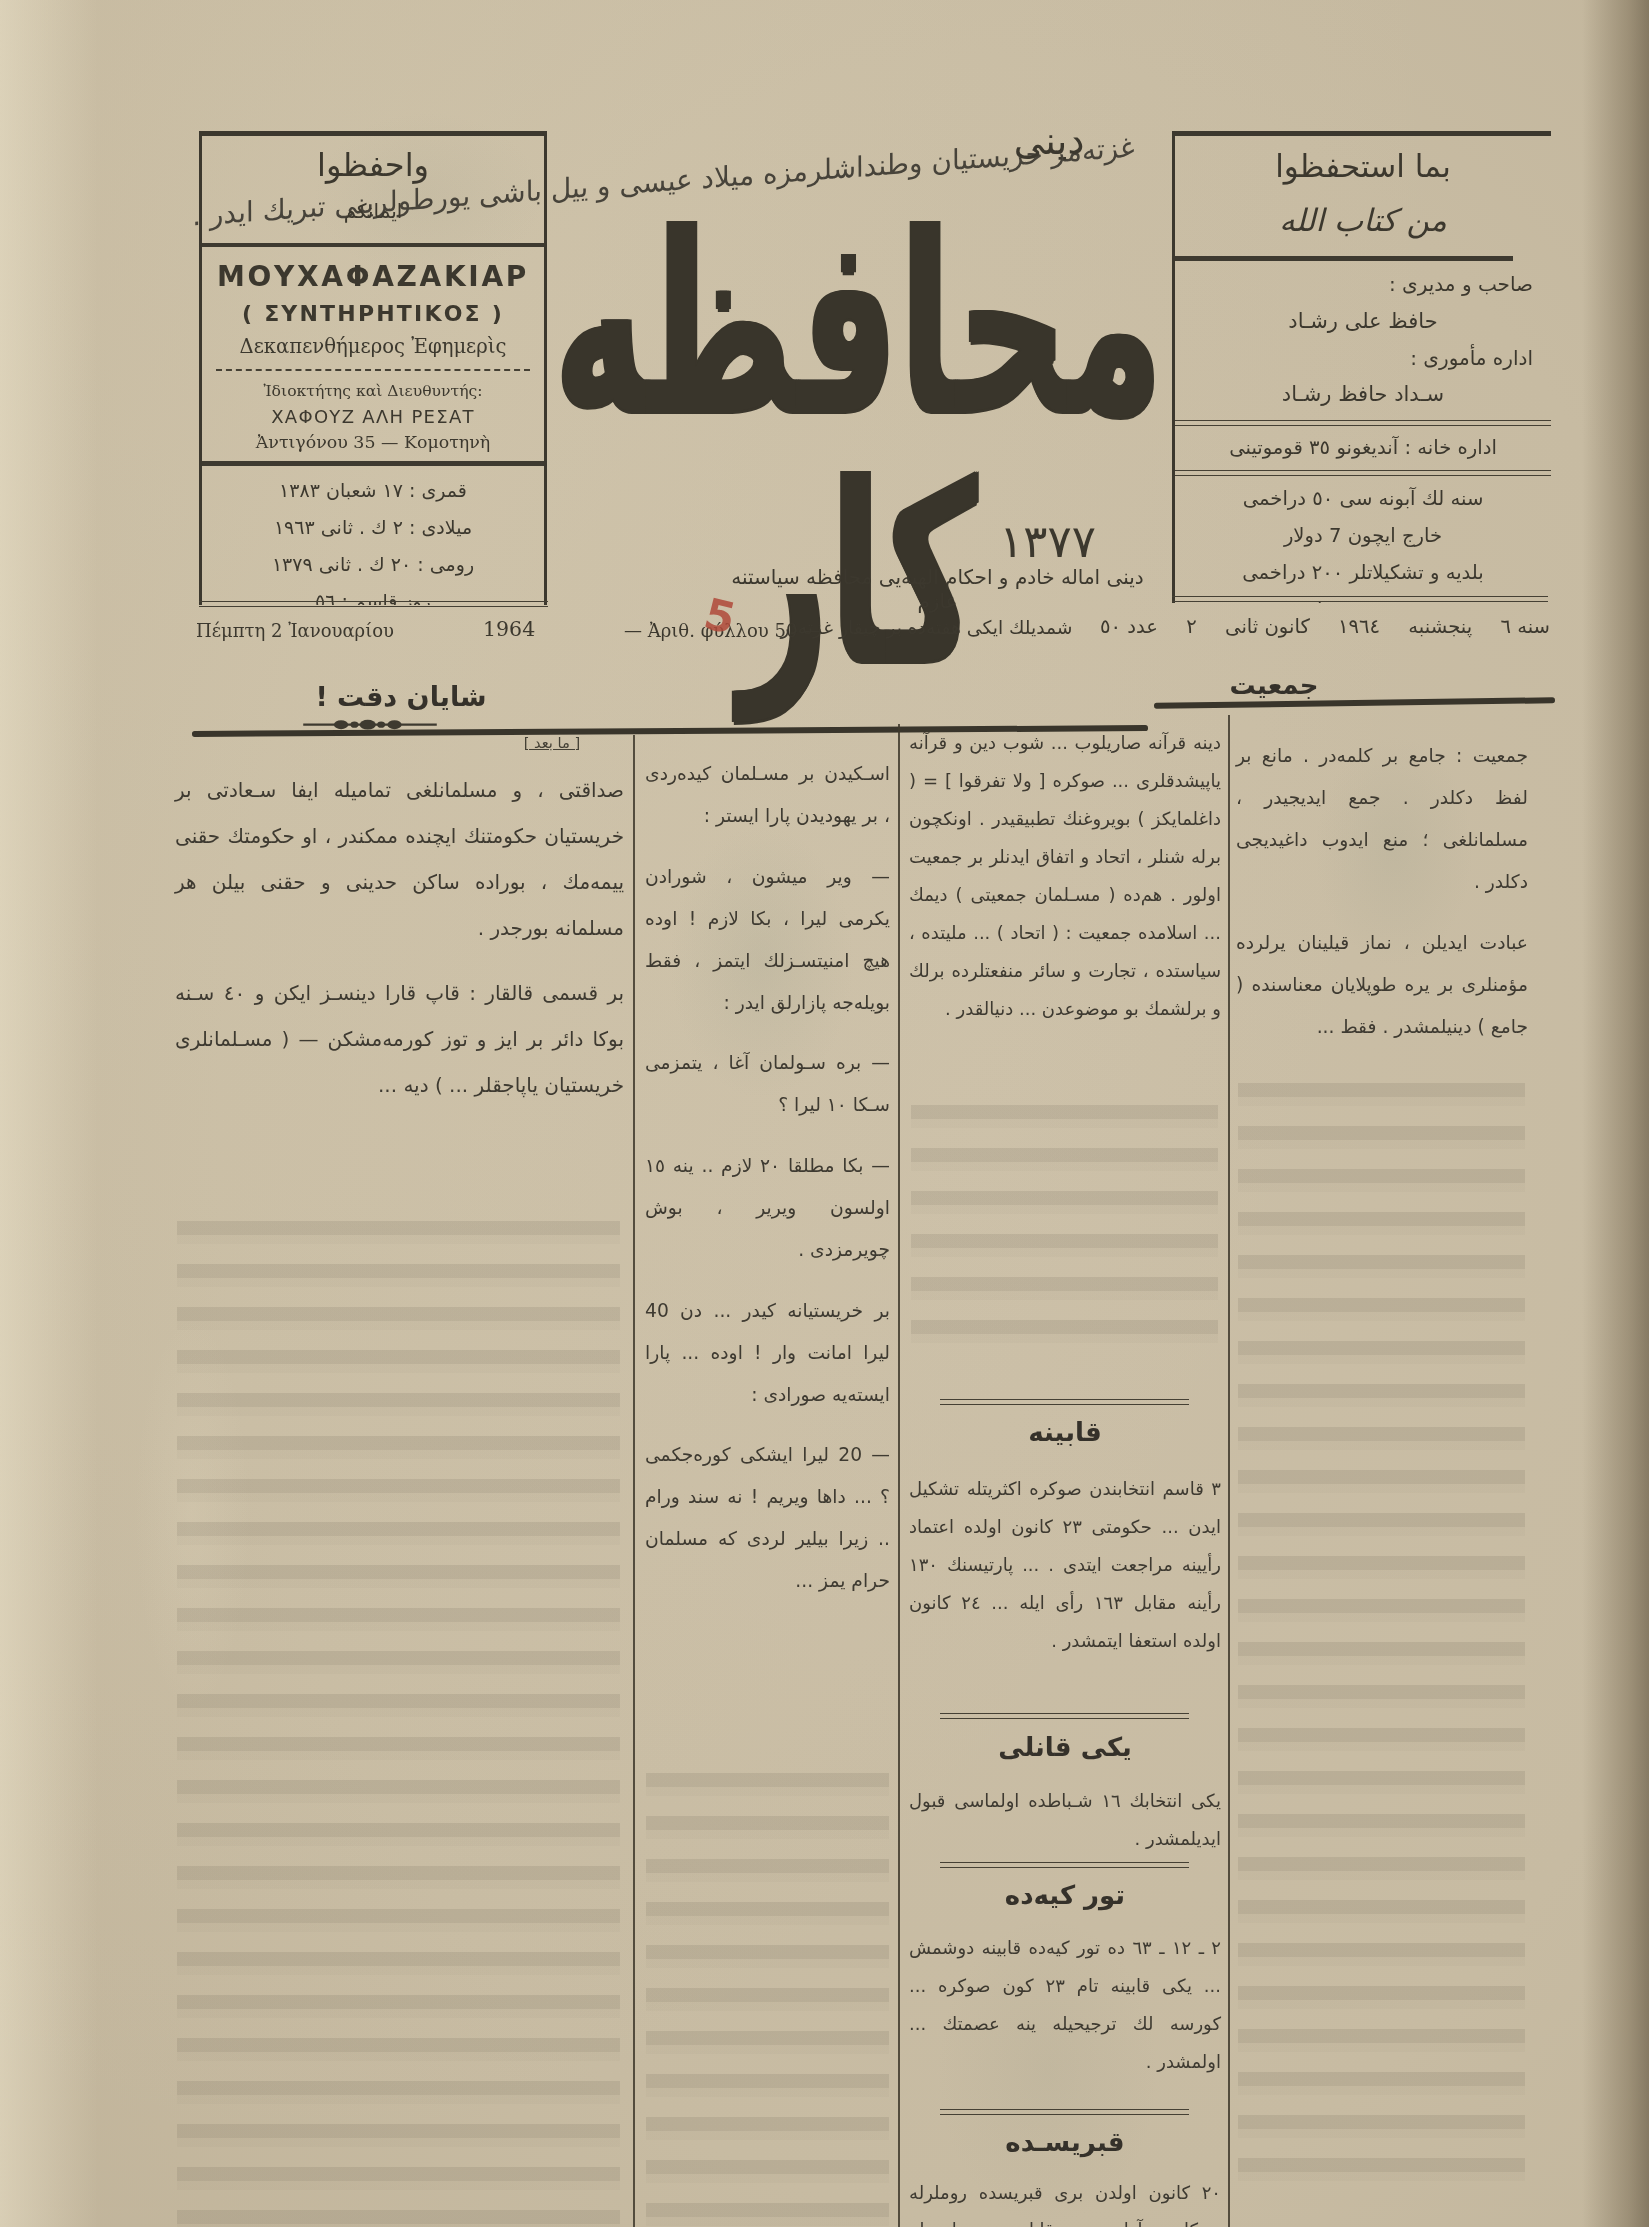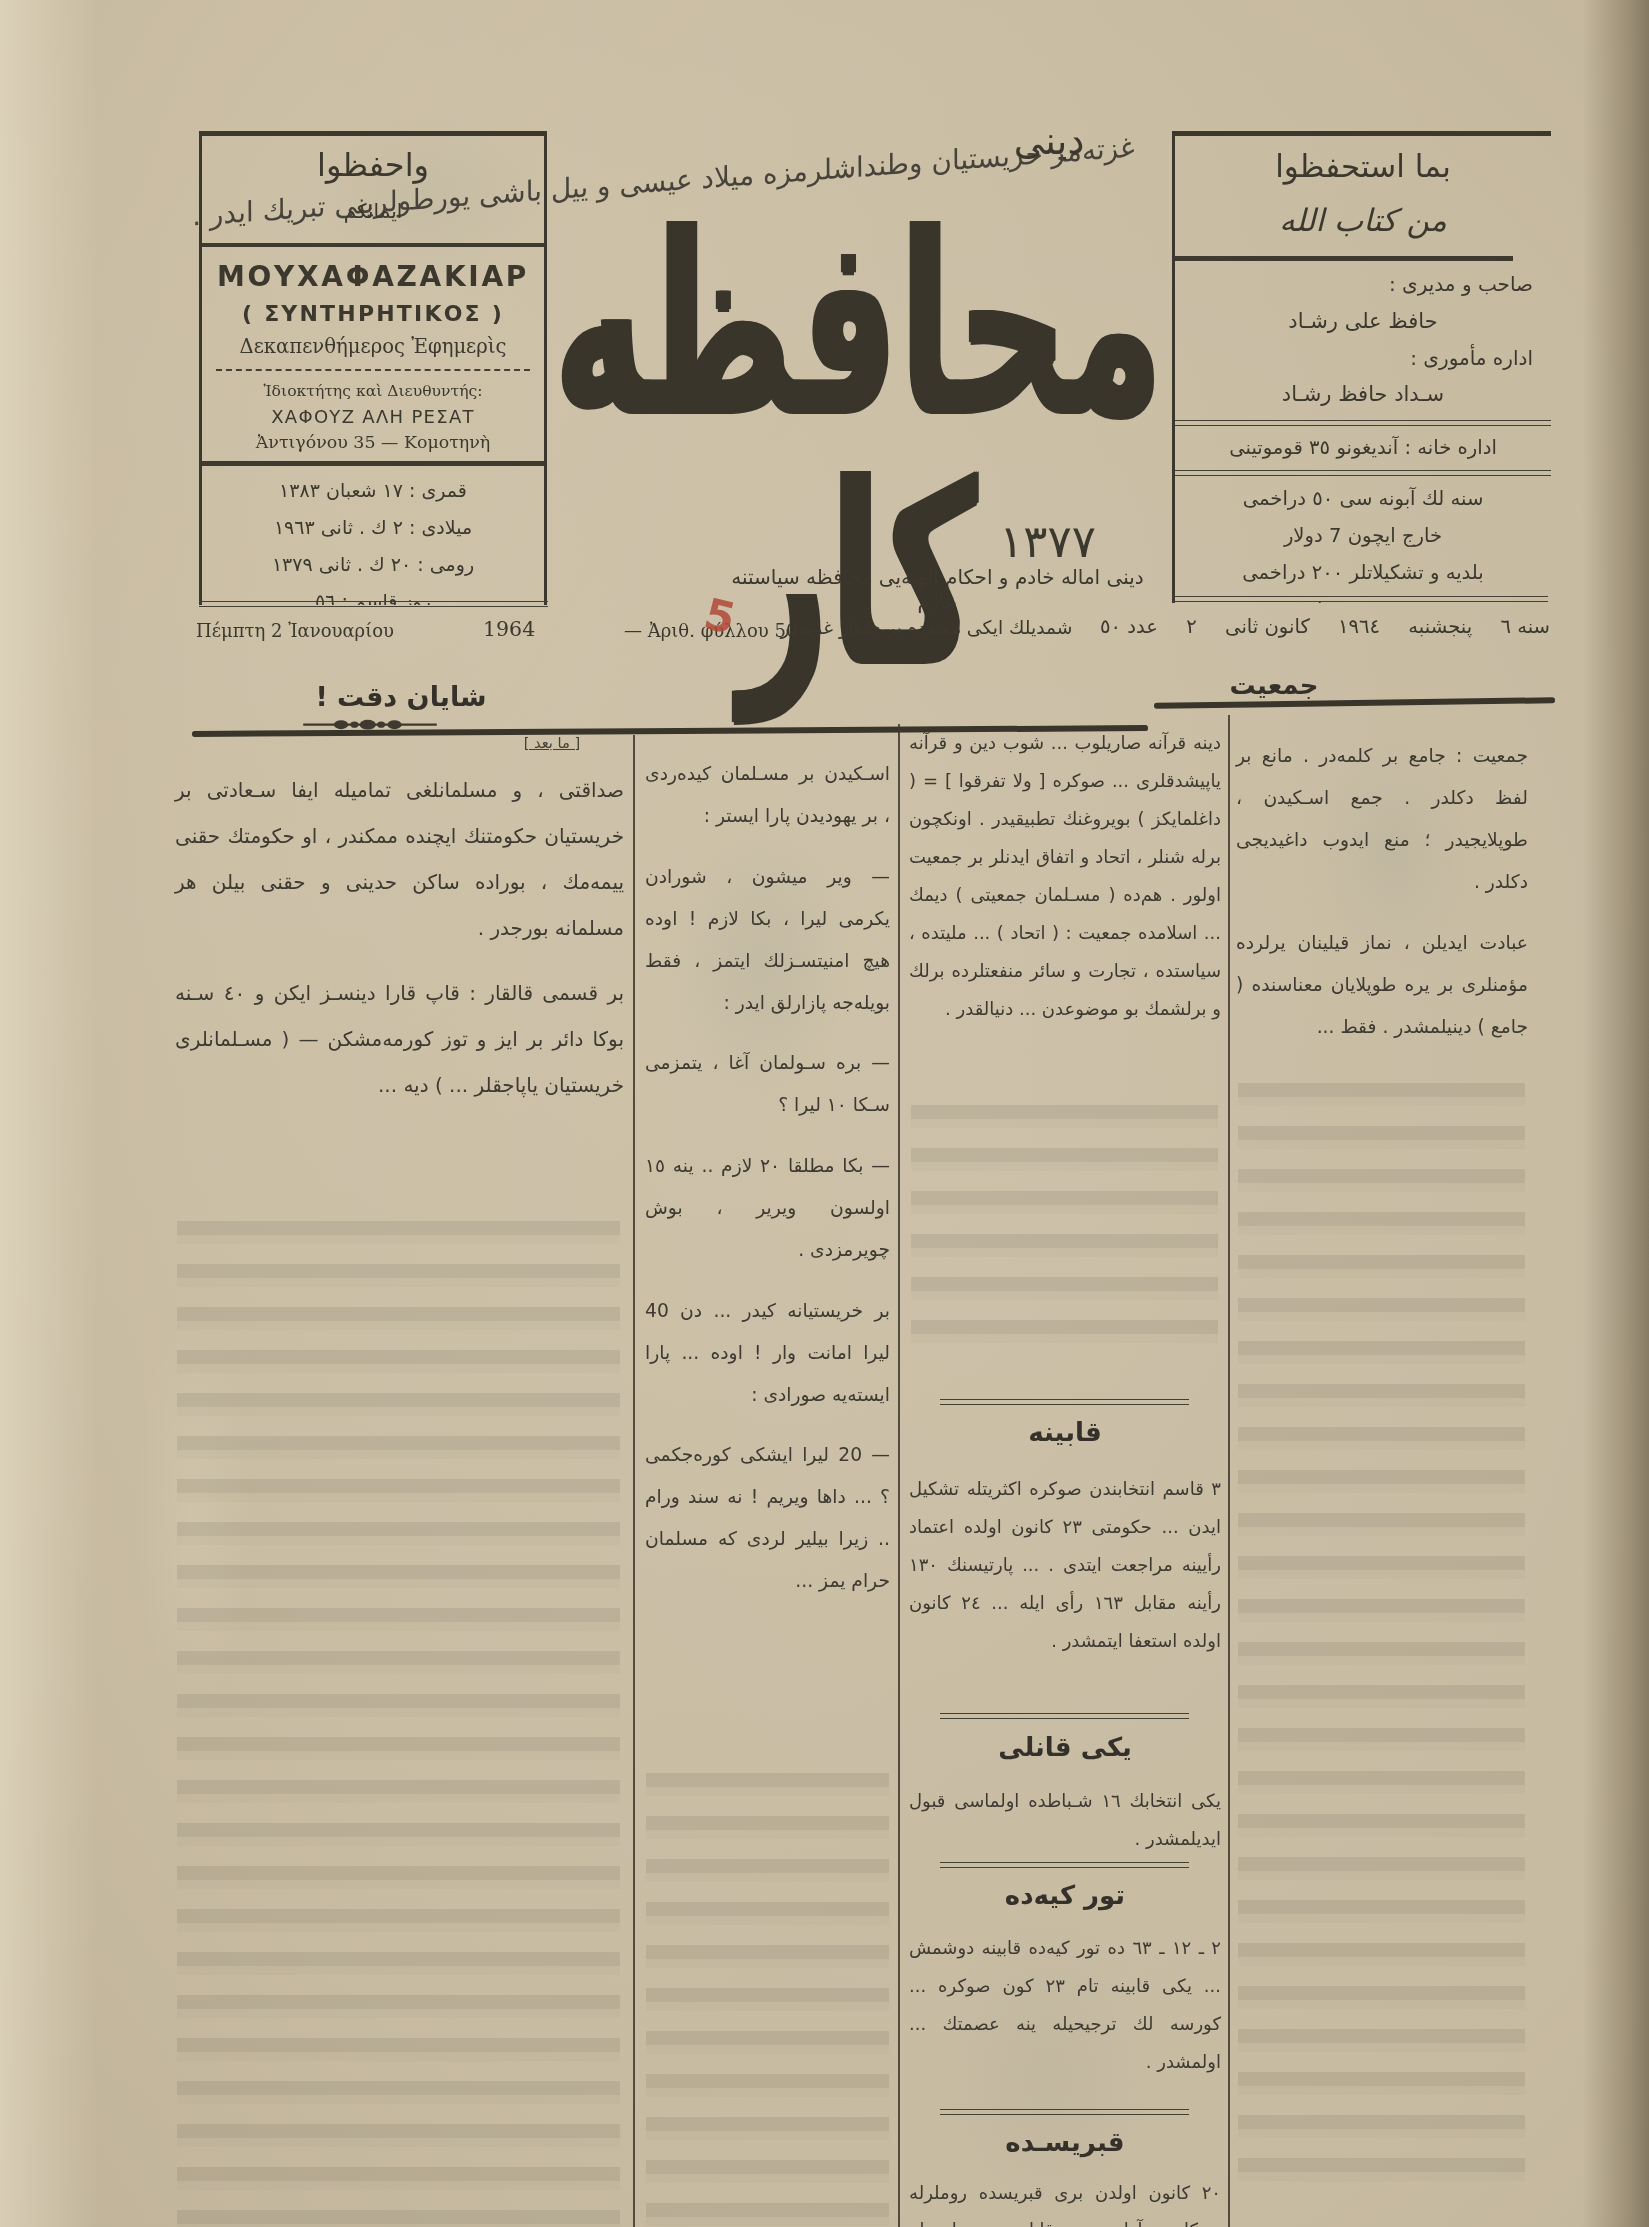--- a/index.html
+++ b/index.html
@@ -108,21 +108,21 @@
 
   <div class="thickbar" style="left:192px;top:728px;width:956px;transform:rotate(-0.35deg);"></div>
   <div class="thickbar" style="left:1154px;top:700px;width:401px;transform:rotate(-0.8deg);"></div>
 
   <div class="vdiv" style="left:633px;top:735px;height:1688px;"></div>
   <div class="vdiv" style="left:898px;top:724px;height:1711px;"></div>
   <div class="vdiv" style="left:1228px;top:715px;height:1724px;"></div>
 
   <div class="abs ar headline" style="left:1216px;top:670px;width:116px;font-size:26px;">جمعيت</div>
   <div class="abs ar body-text" style="left:1236px;top:735px;width:292px;font-size:18.7px;line-height:42px;">
-    <div>جمعيت : جامع بر كلمه‌در . مانع بر لفظ دكلدر . جمع اسـكيدن ، طوپلايجيدر ؛ منع ايدوب داغيديجى دكلدر .</div>
+    <div>جمعيت : جامع بر كلمه‌در . مانع بر لفظ دكلدر . جمع ايديجيدر ، مسلمانلغى ؛ منع ايدوب داغيديجى دكلدر .</div>
     <div>عبادت ايديلن ، نماز قيلينان يرلرده مؤمنلرى بر يره طوپلايان معناسنده ( جامع ) دينيلمشدر . فقط ...</div>
   </div>
   <div class="texture" style="left:1238px;top:1083px;width:287px;height:1105px;"></div>
   <div class="abs ar body-text" style="left:1236px;top:2221px;width:292px;font-size:18.7px;line-height:38px;">
     <div>... تأثير ايتمز . اما بز ينه مسلكمزك ... بويله مكدن واز كچمه‌يز . ديكله‌ين ديكله‌سين ، ديله مه‌ين آكلاماسين .</div>
 
   </div>
 
   <div class="abs ar body-text" style="left:909px;top:724px;width:312px;font-size:18px;line-height:38px;">دينه قرآنه صاريلوب ... شوب دين و قرآنه ياپيشدقلرى ... صوكره [ ولا تفرقوا ] = ( داغلمايكز ) بويروغنك تطبيقيدر . اونكچون برله شنلر ، اتحاد و اتفاق ايدنلر بر جمعيت اولور . هم‌ده ( مسـلمان جمعيتى ) ديمك ... اسلامده جمعيت : ( اتحاد ) ... مليتده ، سياستده ، تجارت و سائر منفعتلرده برلك و برلشمك بو موضوعدن ... دنيالقدر .</div>
   <div class="texture" style="left:911px;top:1105px;width:307px;height:258px;"></div>

